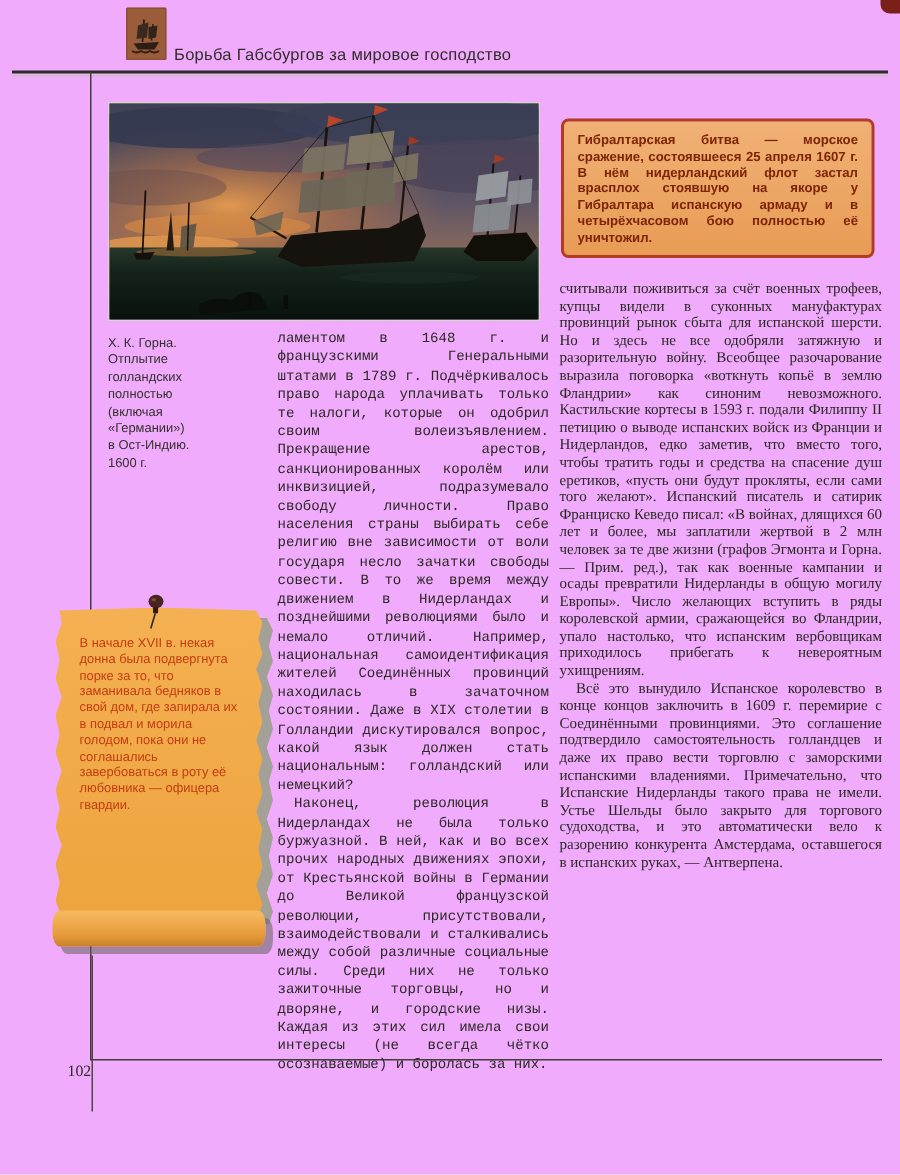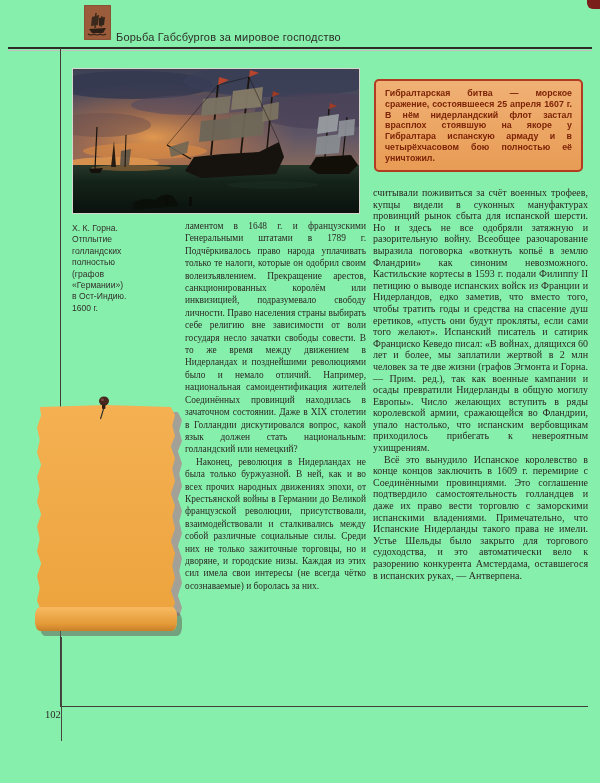--- a/index.html
+++ b/index.html
@@ -1,37 +1,37 @@
 <!DOCTYPE html>
 <html><head>
 <meta charset="utf-8">
 <style>
   html,body{margin:0;padding:0;}
   .page{
     position:relative; width:600px; height:783px;
-    background:#86efac; overflow:hidden;
+    background:#f0abfc; overflow:hidden;
     font-family:"Liberation Sans", sans-serif;
   }
   
   .emblem{position:absolute;left:84px;top:5px;width:27px;height:35px;background:#9a5c3b;border-radius:1px;box-shadow:0 0 0 1px #8a5234 inset;}
   .hdr-title{position:absolute;left:116px;top:31px;font-size:11px;color:#2f2d28;letter-spacing:.2px;}
   .hdr-rule{position:absolute;left:8px;right:8px;top:47px;height:2px;background:#2e2c29;}
   .hdr-rule2{position:absolute;left:8px;right:8px;top:50px;height:1px;background:#c5c2bb;}
   .corner-mark{position:absolute;right:0;top:0;width:13px;height:9px;background:#7b1f1a;border-bottom-left-radius:6px;}
   
   .frame-v{position:absolute;left:60px;top:48px;width:1px;height:658px;background:#413e3a;z-index:1;}
   .frame-h{position:absolute;left:60px;top:706px;width:528px;height:1px;background:#413e3a;}
   .page-num{position:absolute;left:45px;top:709px;font-family:"Liberation Serif",serif;font-size:10.5px;color:#2c2824;}
   
   .painting{position:absolute;left:72px;top:68px;width:286px;height:144px;border:1px solid #d8d5cf;background:#222;}
   
   .caption{position:absolute;left:72px;top:223px;width:106px;font-size:8.6px;line-height:11.4px;color:#33302b;}
   
   .col{position:absolute;font-family:"Liberation Serif",serif;color:#2c2824;text-align:justify;}
-  .col-mid{left:185px;top:220px;width:181px;font-size:9.4px;line-height:12.4px;}
+  .col-mid{left:185px;top:220px;width:181px;font-size:9.4px;line-height:12.4px;font-family:Liberation Mono, monospace;}
   .col-right{left:373px;top:175px;width:215px;font-size:10px;line-height:11.6px;margin-top:12px;}
   .col p{margin:0;text-indent:11px;}
   .col p:first-child{text-indent:0;}
   
   .info-box{
     position:absolute;left:374px;top:79px;width:209px;box-sizing:border-box;
     background:linear-gradient(180deg,#f0b175,#e89c55);
     border:2px solid #b23c22;border-radius:5px;
     padding:7px 9px 6px 9px;
     font-size:8.8px;line-height:10.8px;font-weight:bold;color:#7d2408;
@@ -146,21 +146,21 @@
       <rect x="116" y="128" width="3" height="9" fill="#0a0c08"></rect>
       <ellipse cx="200" cy="116" rx="46" ry="4" fill="#1d2d22" opacity="0.6"></ellipse>
     </svg>
   </div>
 
   <div class="caption">
       <div class="cap-line">Х. К. Горна.</div>
       <div class="cap-line">Отплытие</div>
       <div class="cap-line">голландских</div>
       <div class="cap-line">полностью</div>
-      <div class="cap-line">(графов</div>
+      <div class="cap-line">(включая</div>
       <div class="cap-line">«Германии»)</div>
       <div class="cap-line">в Ост-Индию.</div>
       <div class="cap-line">1600 г.</div>
     </div>
 
   <div class="info-box">
     <span>Гибралтарская битва — морское сражение, состоявшееся 25 апреля 1607 г. В нём нидерландский флот застал врасплох стоявшую на якоре у Гибралтара испанскую армаду и в четырёхчасовом бою полностью её уничтожил.</span>
   </div>
 
   <div class="col col-mid">
@@ -170,20 +170,21 @@
 
   <div class="col col-right">
       <p class="para">считывали поживиться за счёт военных трофеев, купцы видели в суконных мануфактурах провинций рынок сбыта для испанской шерсти. Но и здесь не все одобряли затяжную и разорительную войну. Всеобщее разочарование выразила поговорка «воткнуть копьё в землю Фландрии» как синоним невозможного. Кастильские кортесы в 1593 г. подали Филиппу II петицию о выводе испанских войск из Франции и Нидерландов, едко заметив, что вместо того, чтобы тратить годы и средства на спасение душ еретиков, «пусть они будут прокляты, если сами того желают». Испанский писатель и сатирик Франциско Кеведо писал: «В войнах, длящихся 60 лет и более, мы заплатили жертвой в 2 млн человек за те две жизни (графов Эгмонта и Горна. — Прим. ред.), так как военные кампании и осады превратили Нидерланды в общую могилу Европы». Число желающих вступить в ряды королевской армии, сражающейся во Фландрии, упало настолько, что испанским вербовщикам приходилось прибегать к невероятным ухищрениям.</p>
       <p class="para">Всё это вынудило Испанское королевство в конце концов заключить в 1609 г. перемирие с Соединёнными провинциями. Это соглашение подтвердило самостоятельность голландцев и даже их право вести торговлю с заморскими испанскими владениями. Примечательно, что Испанские Нидерланды такого права не имели. Устье Шельды было закрыто для торгового судоходства, и это автоматически вело к разорению конкурента Амстердама, оставшегося в испанских руках, — Антверпена.</p>
     </div>
 
   <div class="note-wrap">
     <div class="note-shadow"></div>
     <div class="note-body"></div>
     <div class="note-roll"></div>
+    <div class="note-text">В начале XVII в. некая донна была подвергнута порке за то, что заманивала бедняков в свой дом, где запирала их в подвал и морила голодом, пока они не соглашались завербоваться в роту её любовника — офицера гвардии.</div>
     <div class="note-pin">
       <svg width="18" height="26" viewBox="0 0 18 26">
         <ellipse cx="10" cy="6" rx="5" ry="4.5" fill="#46261e"></ellipse>
         <ellipse cx="8.5" cy="4.8" rx="1.6" ry="1.2" fill="#7c4a38"></ellipse>
         <rect x="8" y="9.5" width="3.4" height="4.5" rx="1" fill="#331a14"></rect>
         <line x1="9.5" y1="14" x2="6.5" y2="24" stroke="#2a2a2a" stroke-width="1.1"></line>
       </svg>
     </div>
     <div class="note-tail"></div>
   </div>

